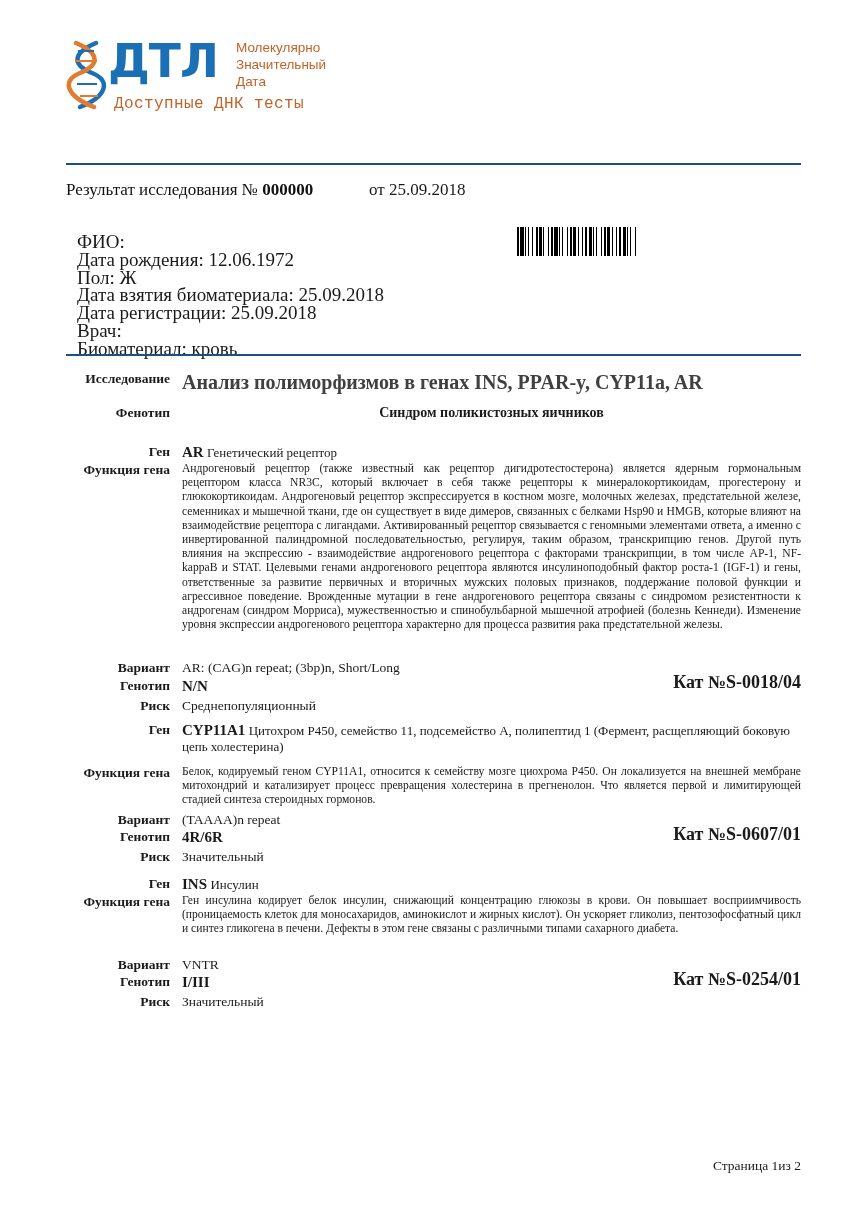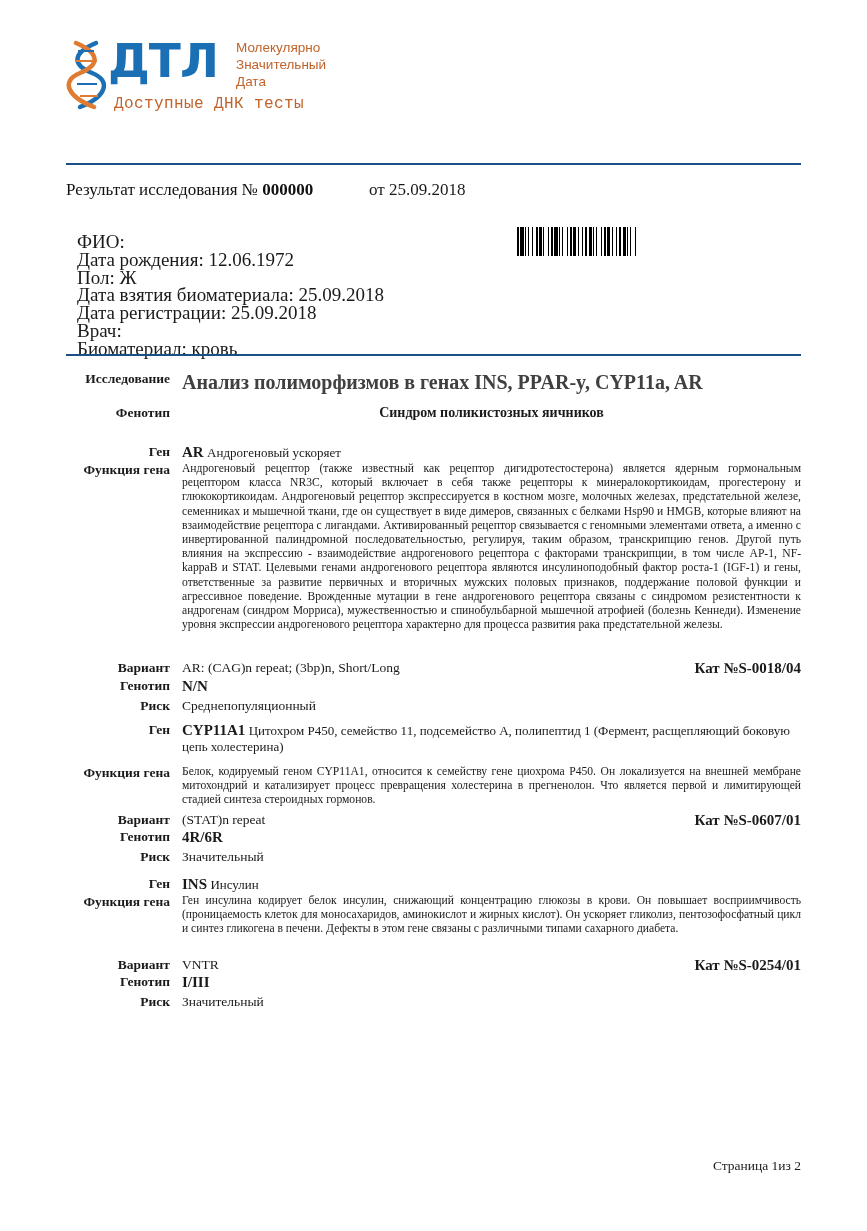--- a/index.html
+++ b/index.html
@@ -157,22 +157,22 @@
   .gene-desc {
     font-size: 13px;
   }
   .genotype {
     font-weight: bold;
     font-size: 15px;
   }
   .kat {
     position: absolute;
     right: 0;
-    top: 0;
-    font-size: 15px;
+    top: 12px;
+    font-size: 18px;
     font-weight: bold;
     white-space: nowrap;
   }
   .footer {
     position: absolute;
     right: 66px;
     bottom: 57px;
     font-size: 13.5px;
   }
 </style>
@@ -260,21 +260,21 @@
 
   <div class="row" style="top:405px;">
     <div class="lbl">Фенотип</div>
     <div class="val pheno">Синдром поликистозных яичников</div>
   </div>
 
   <div class="row" style="top:444px;">
     <div class="lbl">Ген</div>
     <div class="val">
       <span class="gene-name">AR</span>
-      <span class="gene-desc">Андрогеновый ускоряет</span>
+      <span class="gene-desc">Генетический рецептор</span>
     </div>
   </div>
   <div class="row" style="top:462px;">
     <div class="lbl">Функция гена</div>
     <div class="val just">Андрогеновый рецептор (также известный как рецептор дигидротестостерона) является ядерным гормональным рецептором класса NR3C, который включает в себя также рецепторы к минералокортикоидам, прогестерону и глюкокортикоидам. Андрогеновый рецептор экспрессируется в костном мозге, молочных железах, предстательной железе, семенниках и мышечной ткани, где он существует в виде димеров, связанных с белками Hsp90 и HMGB, которые влияют на взаимодействие рецептора с лигандами. Активированный рецептор связывается с геномными элементами ответа, а именно с инвертированной палиндромной последовательностью, регулируя, таким образом, транскрипцию генов. Другой путь влияния на экспрессию - взаимодействие андрогенового рецептора с факторами транскрипции, в том числе AP-1, NF-kappaB и STAT. Целевыми генами андрогенового рецептора являются инсулиноподобный фактор роста-1 (IGF-1) и гены, ответственные за развитие первичных и вторичных мужских половых признаков, поддержание половой функции и агрессивное поведение. Врожденные мутации в гене андрогенового рецептора связаны с синдромом резистентности к андрогенам (синдром Морриса), мужественностью и спинобульбарной мышечной атрофией (болезнь Кеннеди). Изменение уровня экспрессии андрогенового рецептора характерно для процесса развития рака предстательной железы.</div>
   </div>
   <div class="row" style="top:660px;">
     <div class="lbl">Вариант</div>
     <div class="val">AR: (CAG)n repeat; (3bp)n, Short/Long</div>
     <div class="kat">Кат №S-0018/04</div>
@@ -290,25 +290,25 @@
 
   <div class="row" style="top:722px;">
     <div class="lbl">Ген</div>
     <div class="val">
       <span class="gene-name">CYP11A1</span>
       <span class="gene-desc">Цитохром P450, семейство 11, подсемейство A, полипептид 1 (Фермент, расщепляющий боковую цепь холестерина)</span>
     </div>
   </div>
   <div class="row" style="top:765px;">
     <div class="lbl">Функция гена</div>
-    <div class="val just">Белок, кодируемый геном CYP11A1, относится к семейству гене циохрома P450. Он локализуется на внешней мембране митохондрий и катализирует процесс превращения холестерина в прегненолон. Что является первой и лимитирующей стадией синтеза стероидных гормонов.</div>
+    <div class="val just">Белок, кодируемый геном CYP11A1, относится к семейству мозге циохрома P450. Он локализуется на внешней мембране митохондрий и катализирует процесс превращения холестерина в прегненолон. Что является первой и лимитирующей стадией синтеза стероидных гормонов.</div>
   </div>
   <div class="row" style="top:812px;">
     <div class="lbl">Вариант</div>
-    <div class="val">(STAT)n repeat</div>
+    <div class="val">(TAAAA)n repeat</div>
     <div class="kat">Кат №S-0607/01</div>
   </div>
   <div class="row" style="top:829px;">
     <div class="lbl">Генотип</div>
     <div class="val genotype">4R/6R</div>
   </div>
   <div class="row" style="top:849px;">
     <div class="lbl">Риск</div>
     <div class="val">Значительный</div>
   </div>

